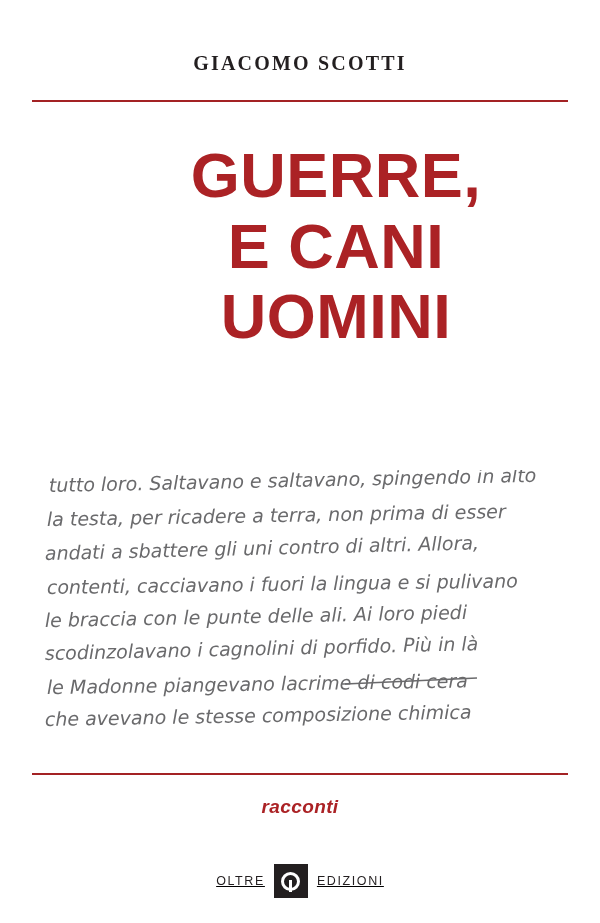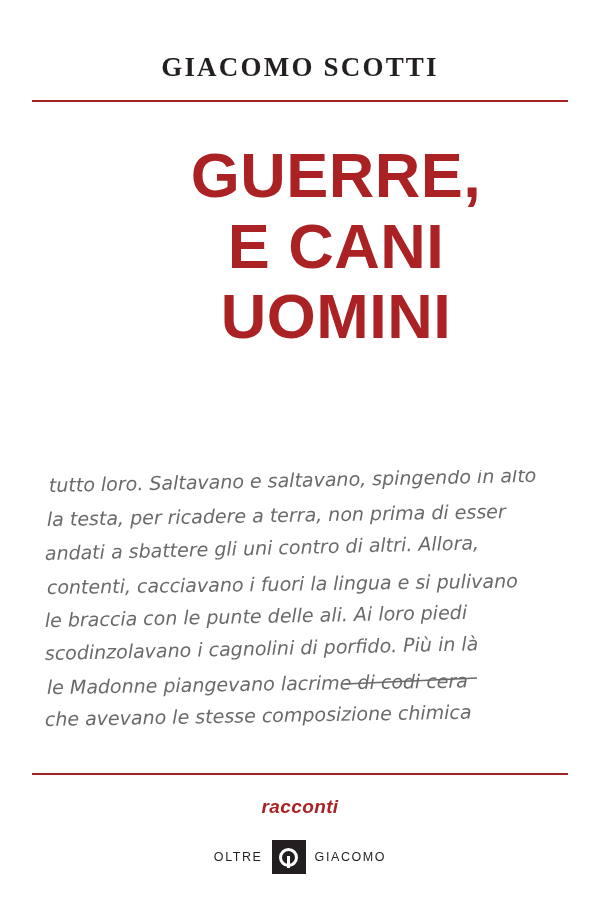--- a/index.html
+++ b/index.html
@@ -22,21 +22,21 @@
   }
 
   
   .author {
     position: absolute;
     top: 52px;
     left: 0;
     width: 600px;
     text-align: center;
     font-family: "Liberation Serif", serif;
-    font-size: 27px;
+    font-size: 20px;
     font-weight: bold;
     letter-spacing: 2.2px;
     color: #231f20;
   }
 
   
   .rule-top {
     position: absolute;
     top: 100px;
     left: 32px;
@@ -107,27 +107,28 @@
     font-family: "Liberation Sans", sans-serif;
     font-weight: bold;
     font-style: italic;
     font-size: 19px;
     letter-spacing: 0.4px;
   }
 
   
   .publisher {
     position: absolute;
-    top: 840px;
+    top: 864px;
     left: 0;
     width: 600px;
     display: flex;
     align-items: center;
     justify-content: center;
     gap: 9px;
+    text-decoration: underline;
   }
   .pub-name {
     font-family: "Liberation Sans", sans-serif;
     font-size: 12.5px;
     letter-spacing: 1.6px;
     color: #231f20;
   }
   .pub-mark {
     width: 34px;
     height: 34px;
@@ -190,16 +191,16 @@
   <div class="rule-bottom"></div>
 
   <div class="genre">racconti</div>
 
   <div class="publisher">
     <span class="pub-name">OLTRE</span>
     <span class="pub-mark">
       <span class="ring"></span>
       <span class="stem"></span>
     </span>
-    <span class="pub-name">GIACOMO</span>
+    <span class="pub-name">EDIZIONI</span>
   </div>
 
 </div>
 
 </body></html>

